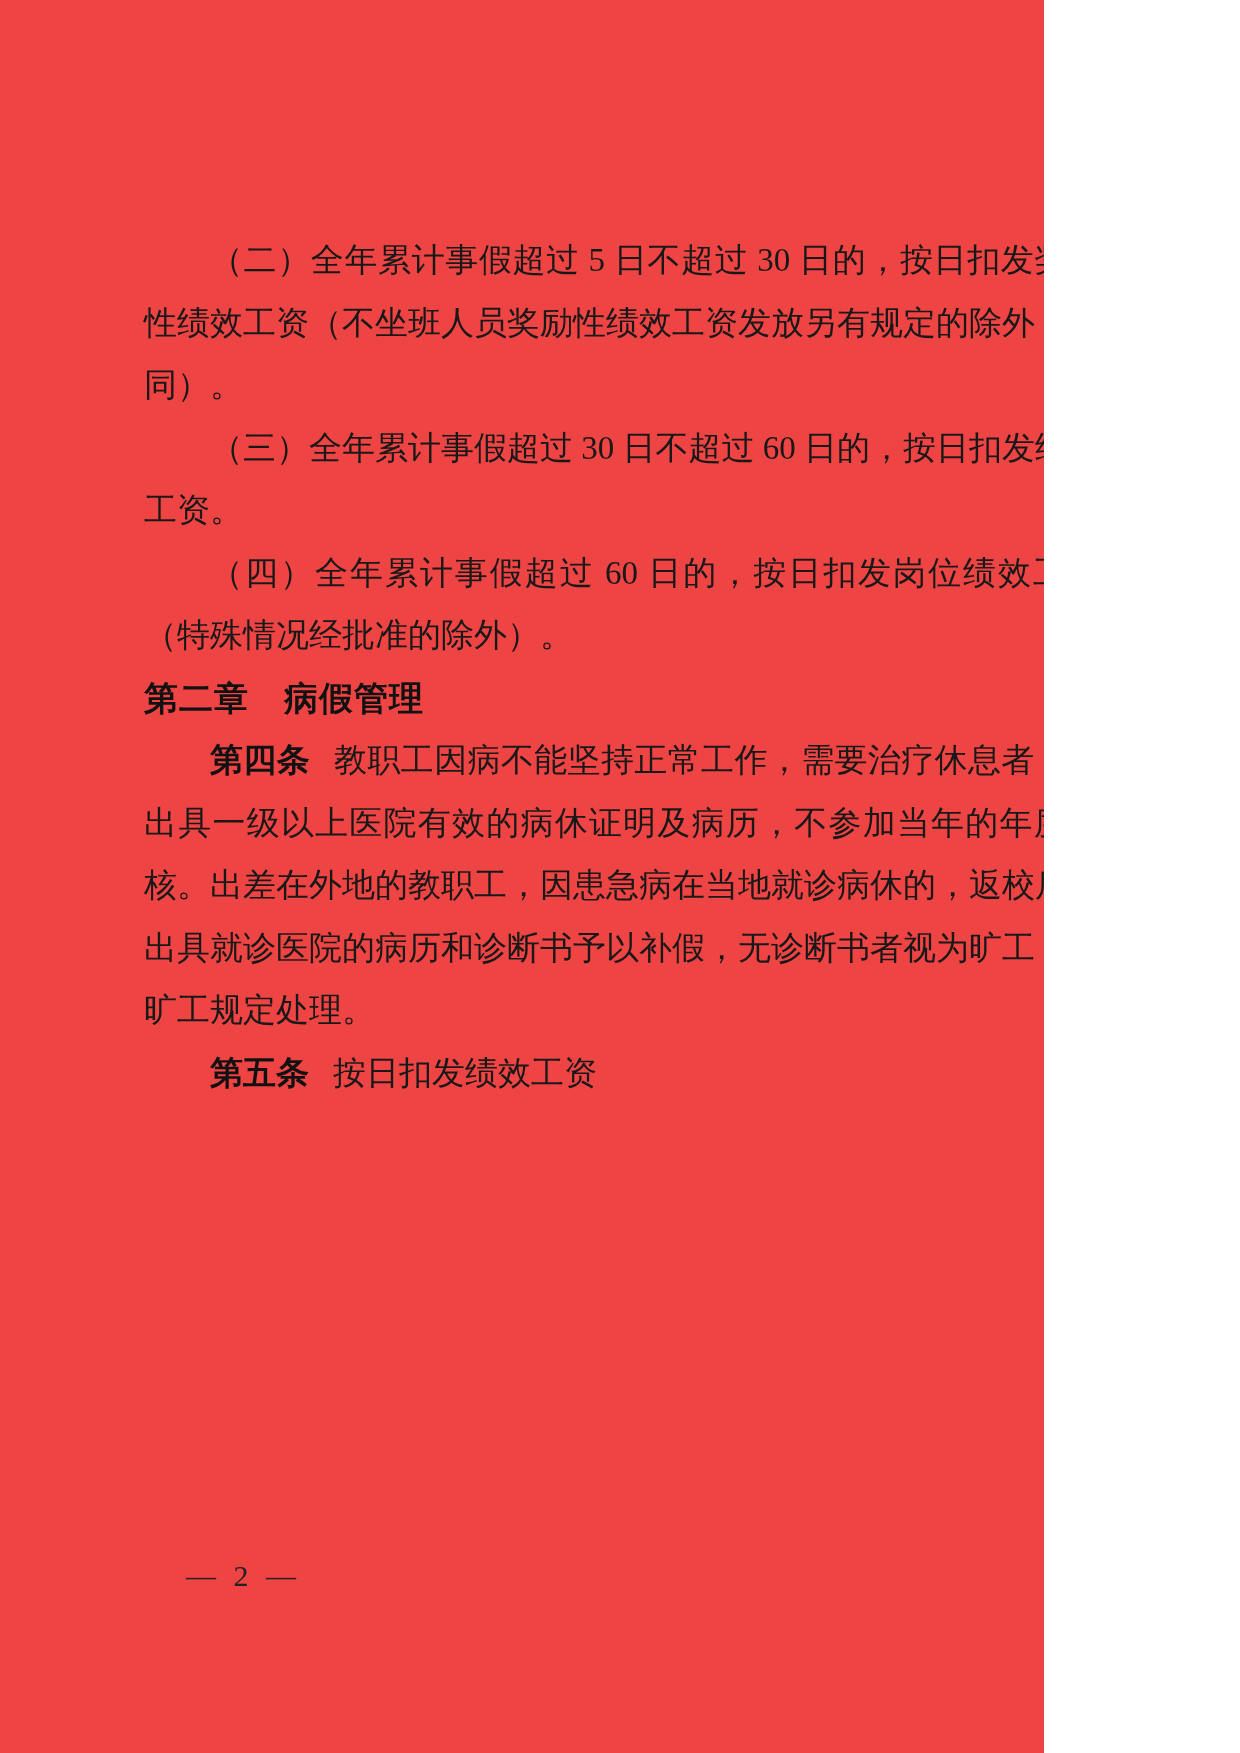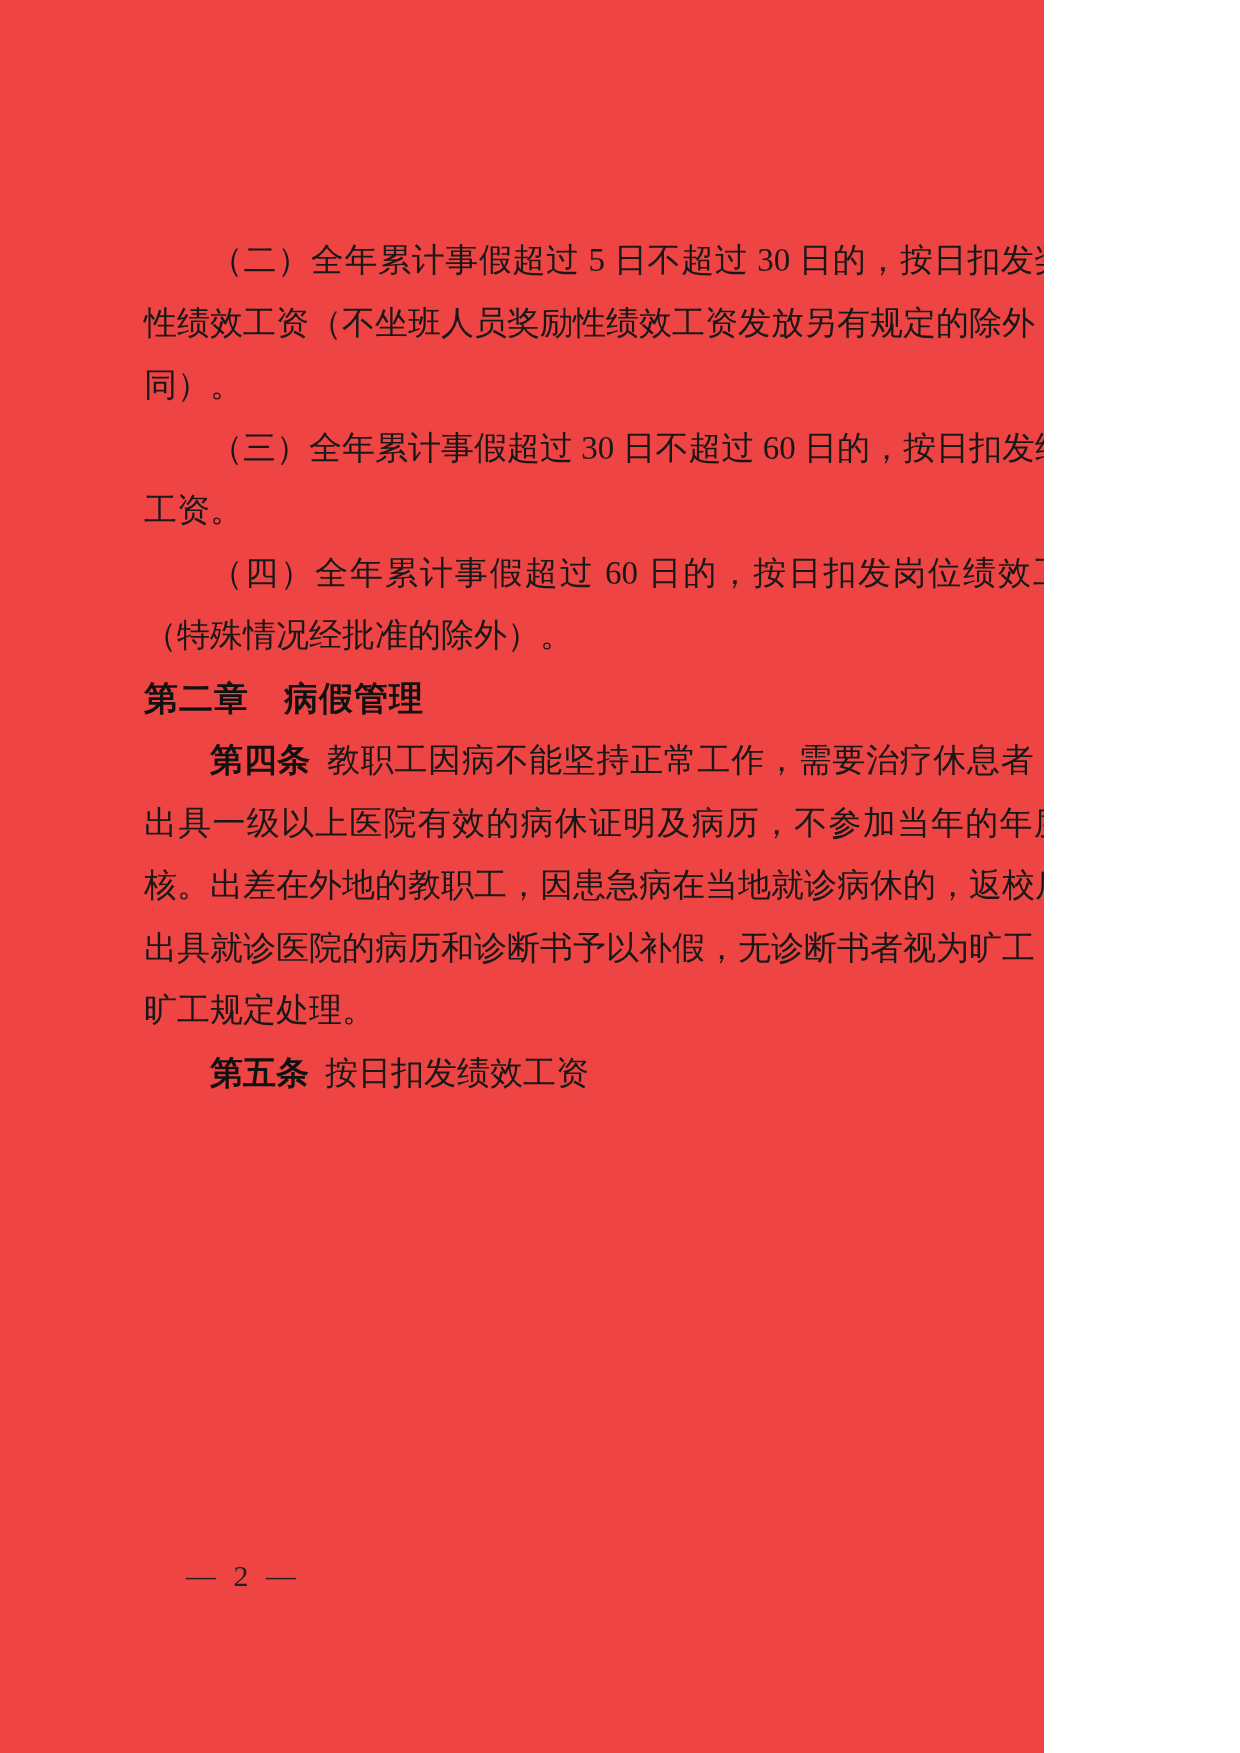--- a/index.html
+++ b/index.html
@@ -38,21 +38,21 @@
     font-weight: 700;
     font-size: 34px;
     line-height: 62.5px;
     letter-spacing: 1px;
     color: #111111;
   }
   .article-term {
     font-family: "Liberation Sans", "DejaVu Sans", sans-serif;
     font-weight: 700;
     color: #111111;
-    margin-right: 16px;
+    margin-right: 24px;
   }
   .page-footer {
     position: absolute;
     left: 186px;
     top: 1556px;
     font-size: 30px;
     line-height: 40px;
     color: #222222;
     word-spacing: 8px;
     letter-spacing: 1px;

